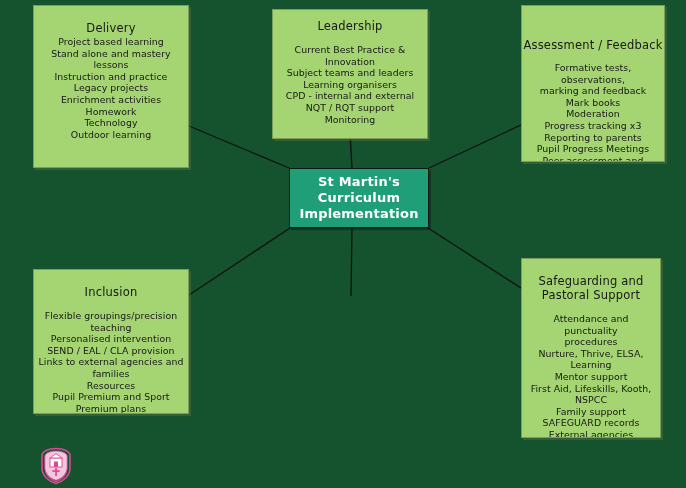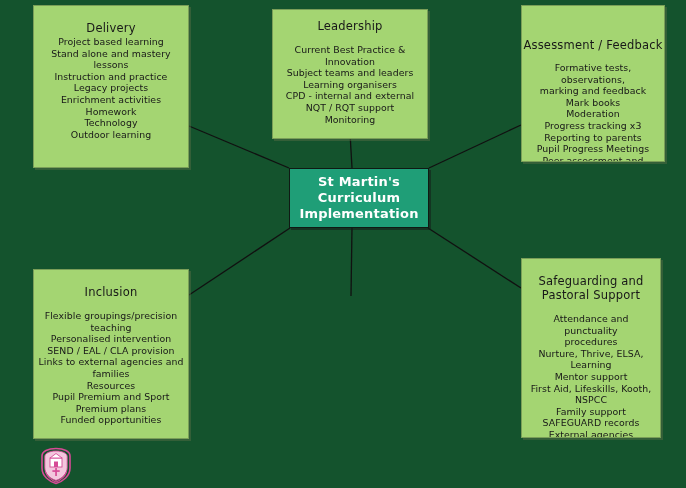--- a/index.html
+++ b/index.html
@@ -55,21 +55,21 @@
   
   #node-delivery   { left: 33px;  top: 5px;   width: 156px; height: 163px; padding-top: 15px; }
   #node-delivery   .body { margin-top: 1px; }
 
   #node-leadership { left: 272px; top: 9px;   width: 156px; height: 130px; padding-top: 9px; }
   #node-leadership .body { margin-top: 11px; }
 
   #node-assessment { left: 521px; top: 5px;   width: 144px; height: 157px; padding-top: 32px; }
   #node-assessment .body { margin-top: 10px; }
 
-  #node-inclusion  { left: 33px;  top: 269px; width: 156px; height: 170px; padding-top: 15px; }
+  #node-inclusion  { left: 33px;  top: 269px; width: 156px; height: 145px; padding-top: 15px; }
   #node-inclusion  .body { margin-top: 11px; }
 
   #node-behaviour  { left: 272px; top: 296px; width: 156px; height: 140px; padding-top: 17px; }
   #node-behaviour  .body { margin-top: 11px; }
 
   #node-safeguarding { left: 521px; top: 258px; width: 140px; height: 180px; padding-top: 15px; }
   #node-safeguarding .body { margin-top: 11px; }
 
   #node-center {
     left: 289px;

